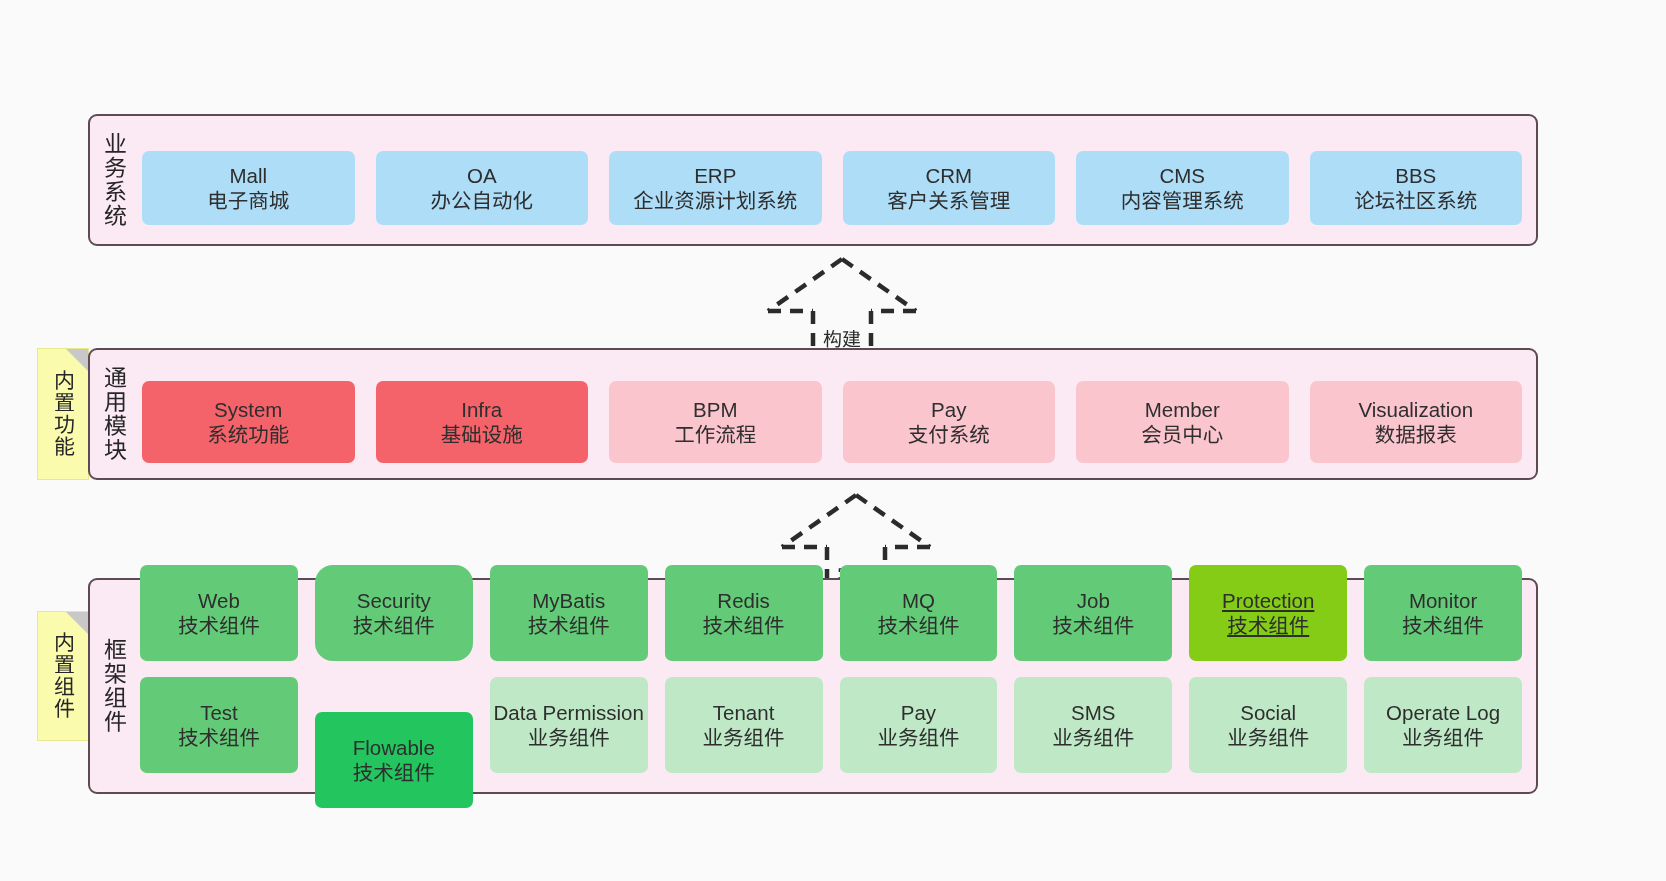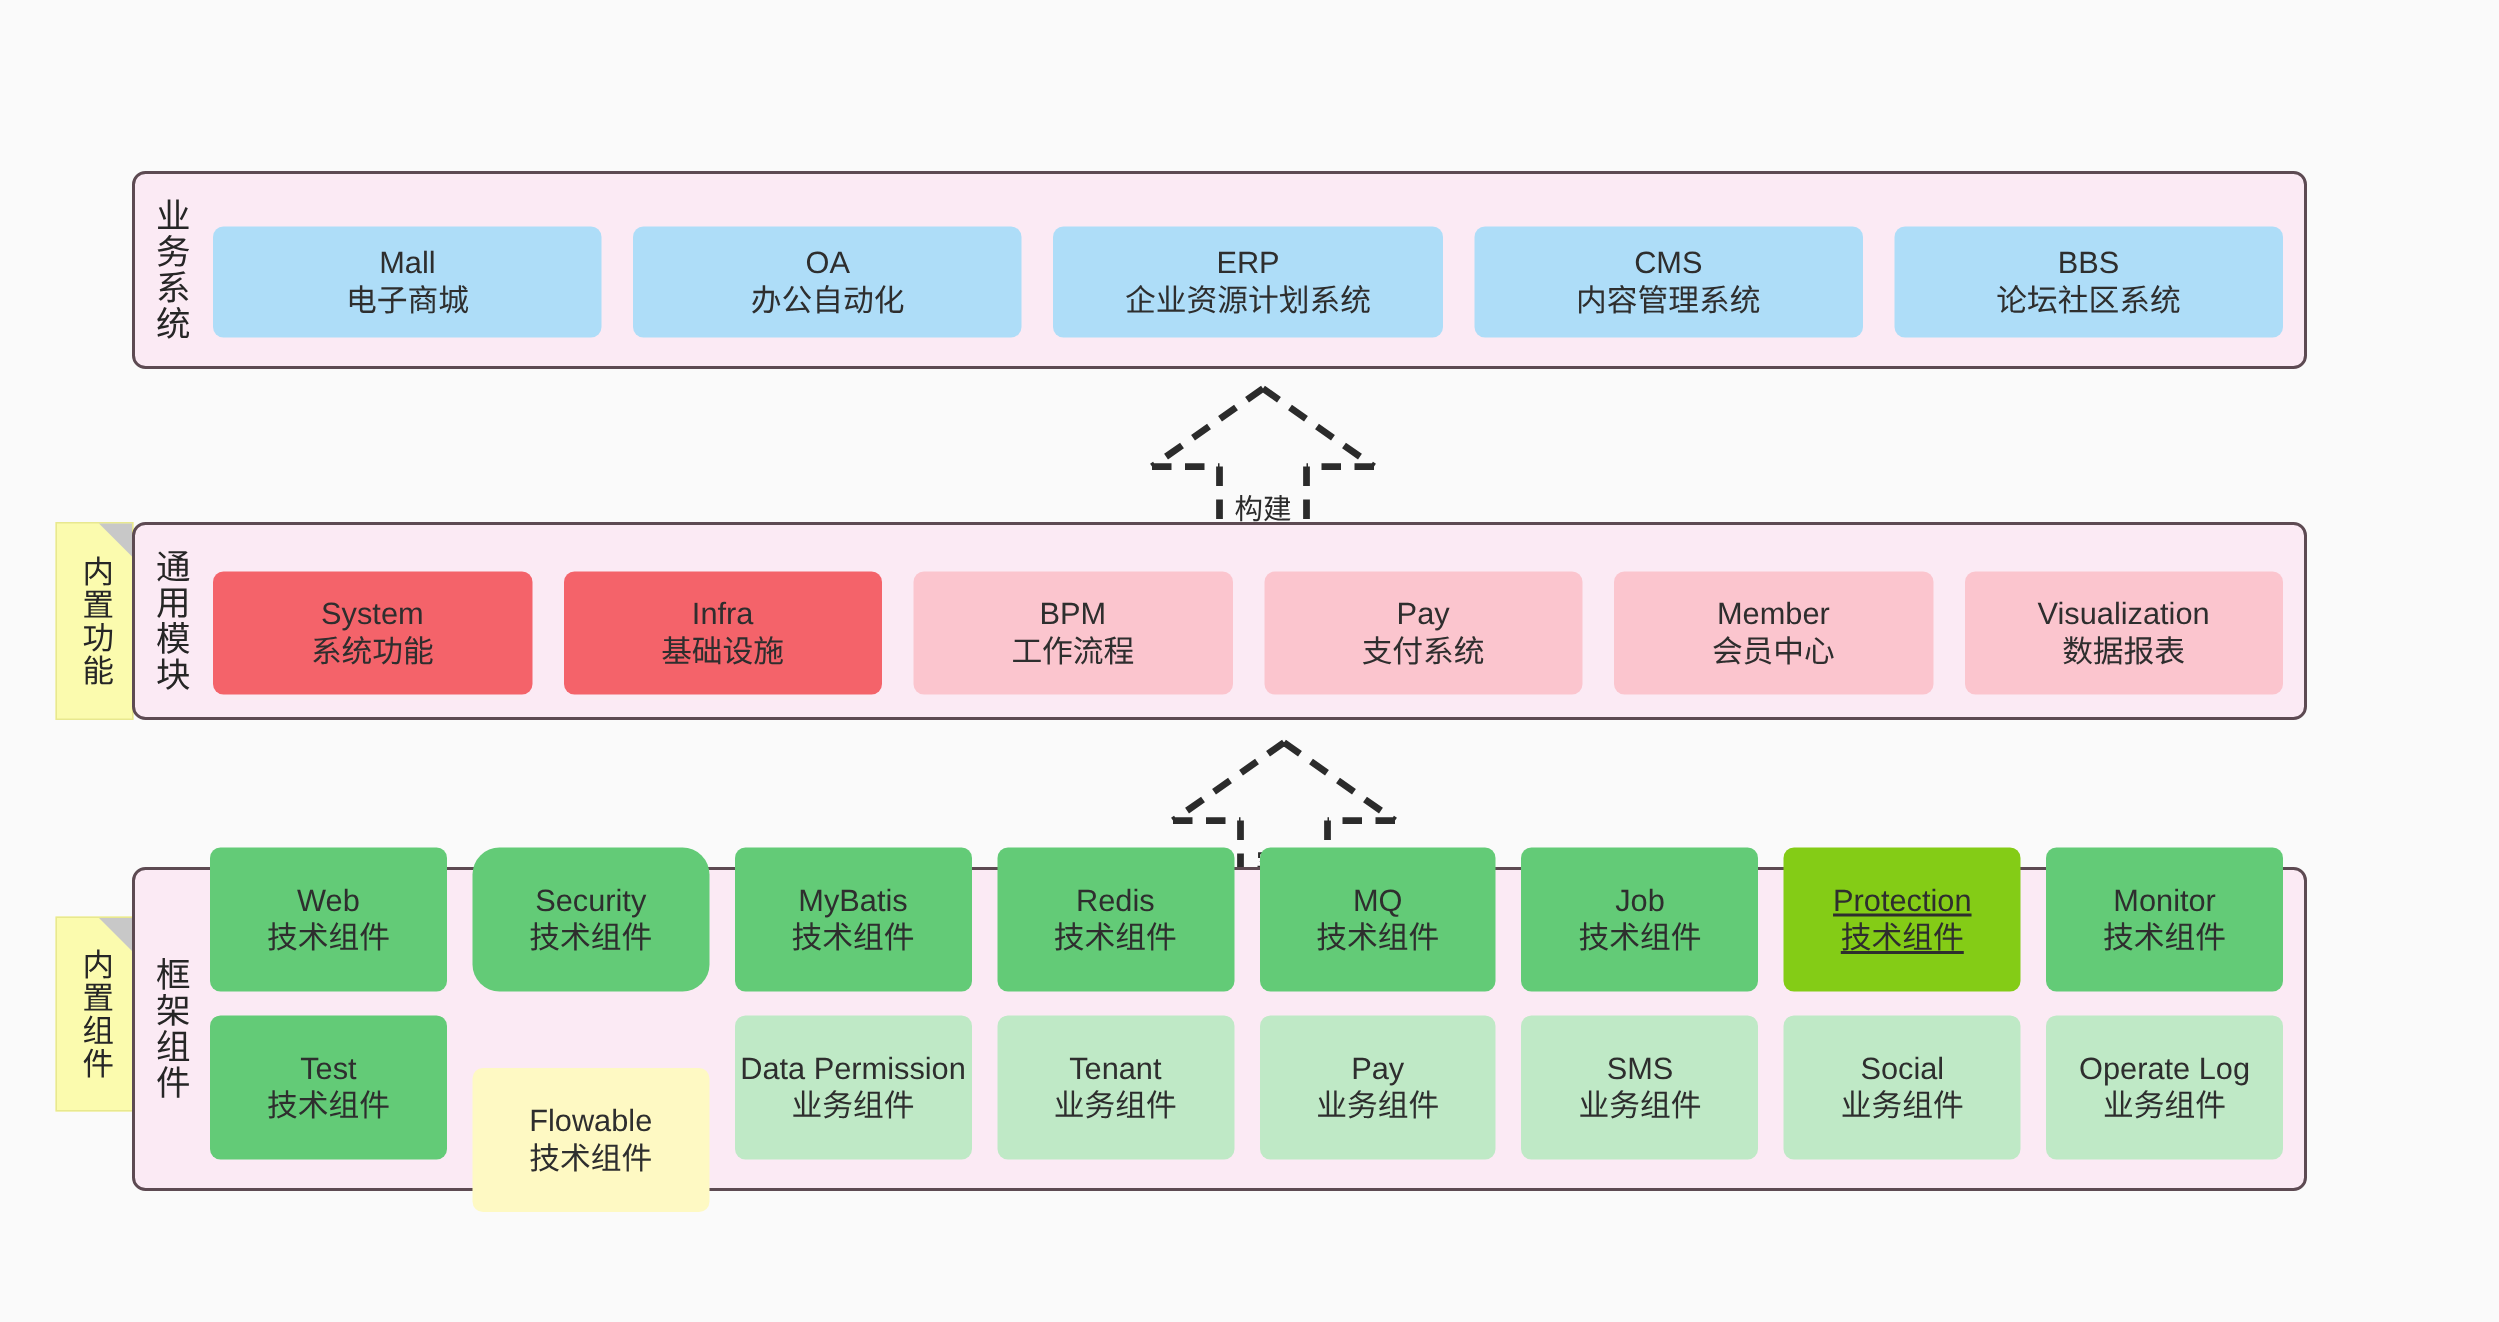--- a/index.html
+++ b/index.html
@@ -167,20 +167,24 @@
         </div>
         <div class="card" style="background: rgb(174, 221, 248);">
           <span class="t1">OA</span>
           <span class="t2">办公自动化</span>
         </div>
         <div class="card" style="background: rgb(174, 221, 248);">
           <span class="t1">ERP</span>
           <span class="t2">企业资源计划系统</span>
         </div>
         <div class="card" style="background: rgb(174, 221, 248);">
+          <span class="t1">CRM</span>
+          <span class="t2">客户关系管理</span>
+        </div>
+        <div class="card" style="background: rgb(174, 221, 248);">
           <span class="t1">CMS</span>
           <span class="t2">内容管理系统</span>
         </div>
         <div class="card" style="background: rgb(174, 221, 248);">
           <span class="t1">BBS</span>
           <span class="t2">论坛社区系统</span>
         </div>
       </div>
     </div>
   </div>
@@ -278,21 +282,21 @@
           <span class="t1">Monitor</span>
           <span class="t2">技术组件</span>
         </div>
       </div>
 
       <div class="row">
         <div class="card" style="background: rgb(99, 203, 119);">
           <span class="t1">Test</span>
           <span class="t2">技术组件</span>
         </div>
-        <div class="card" style="background: #fef9c3; margin-top: 35px;">
+        <div class="card" style="background: #22c55e; margin-top: 35px;">
           <span class="t1">Flowable</span>
           <span class="t2">技术组件</span>
         </div>
         <div class="card" style="background: rgb(191, 233, 198);">
           <span class="t1">Data Permission</span>
           <span class="t2">业务组件</span>
         </div>
         <div class="card" style="background: rgb(191, 233, 198);">
           <span class="t1">Tenant</span>
           <span class="t2">业务组件</span>

